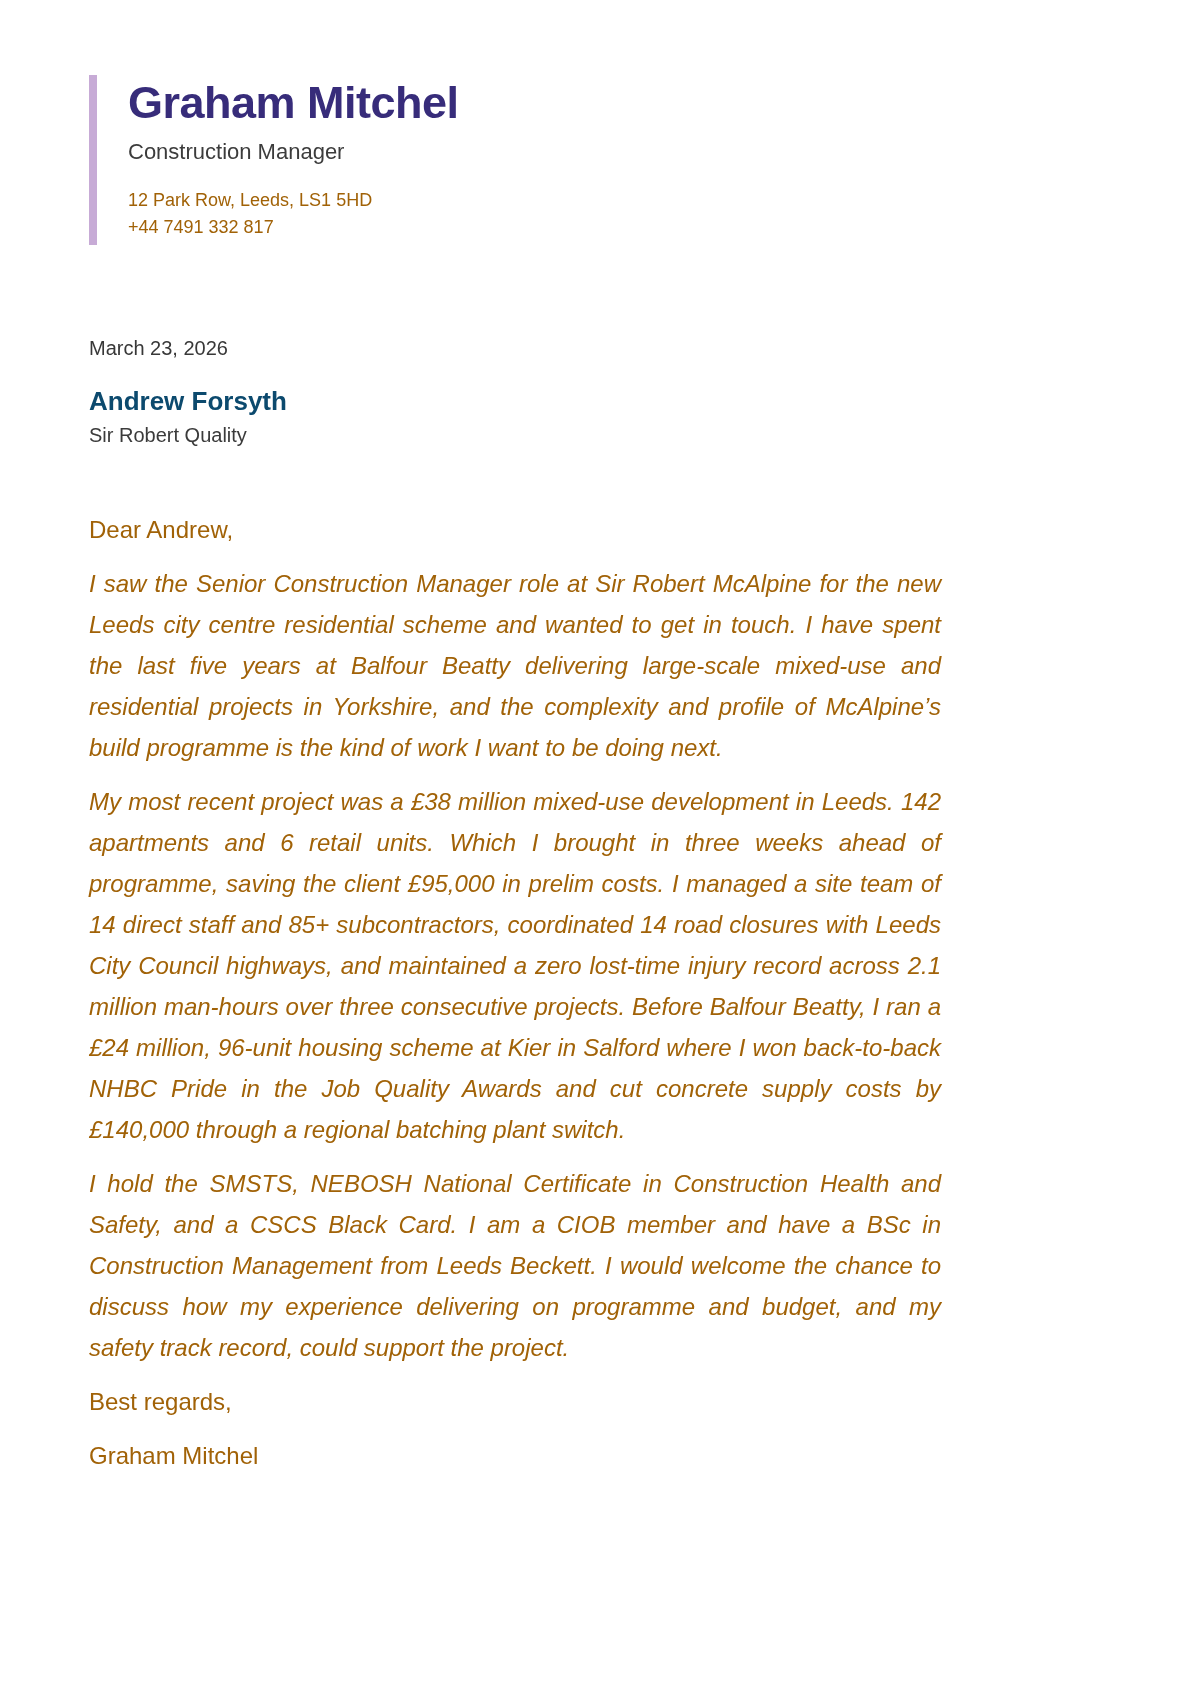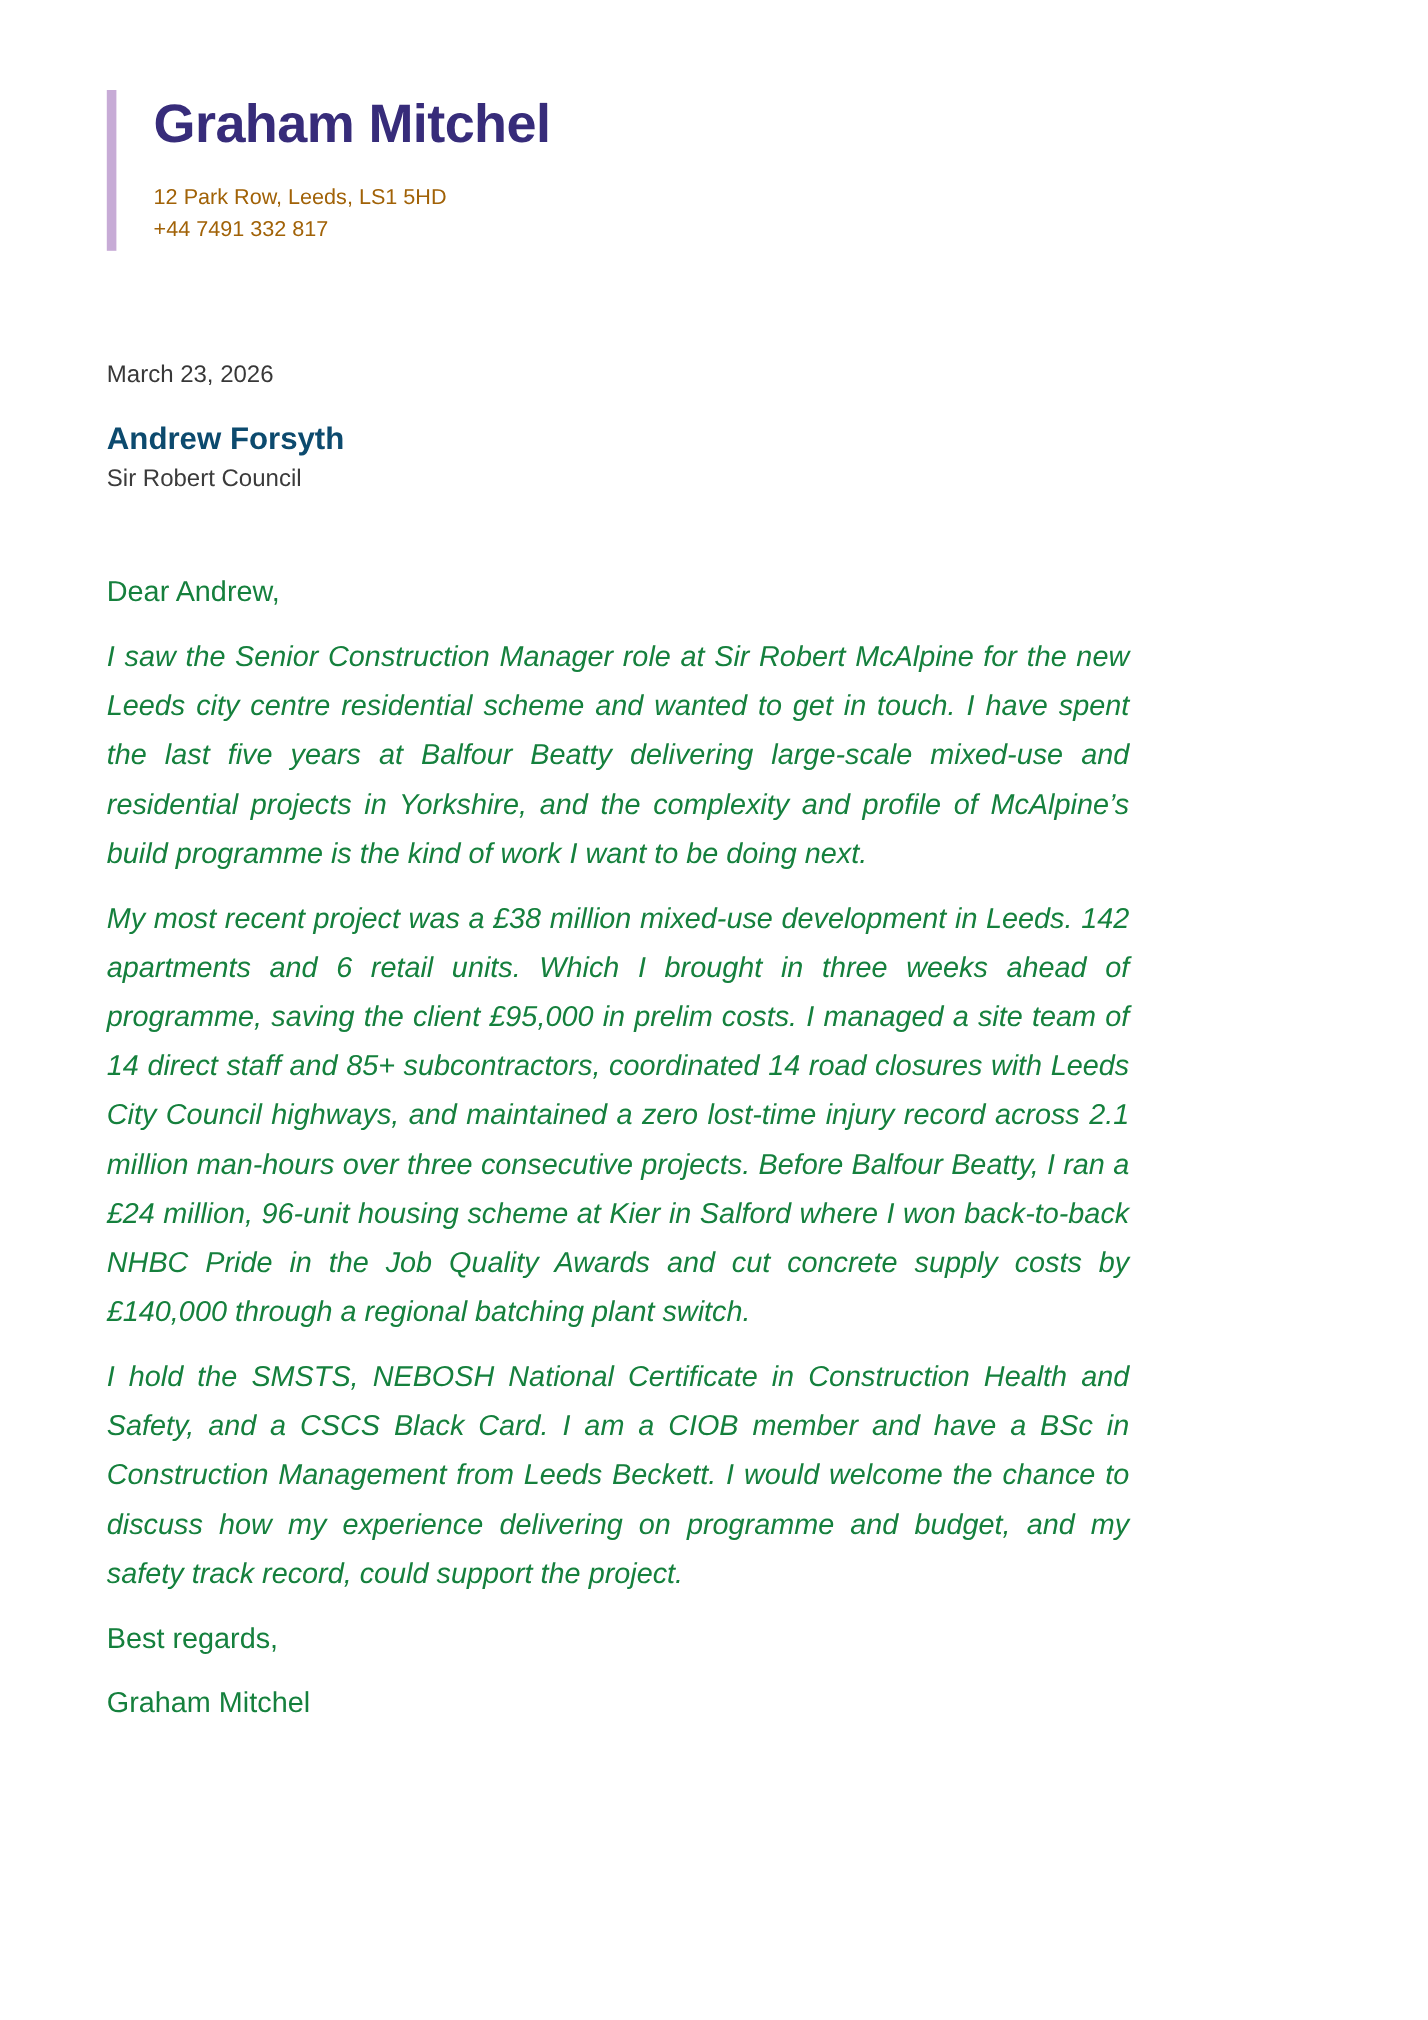--- a/index.html
+++ b/index.html
@@ -70,51 +70,52 @@
   .recipient-company {
     margin-top: 7px;
     font-size: 20px;
     color: #3b3b3b;
   }
   
   .letter-body {
     margin-top: 62px;
     font-size: 24px;
     line-height: 41px;
-    color: #15803d;
+    color: #a16207;
   }
   .letter-body p {
     margin: 0 0 13px 0;
   }
   .letter-body p.justified {
     text-align: justify;
     font-style: italic;
   }
 </style>
 </head>
 <body>
 
 <div class="page">
 
   <div class="header">
     <div class="accent-bar"></div>
     <div class="header-content">
       <h1 class="sender-name">Graham Mitchel</h1>
+      <div class="sender-title">Construction Manager</div>
       <div class="contact">
         <div>12 Park Row, Leeds, LS1 5HD</div>
         <div>+44 7491 332 817</div>
       </div>
     </div>
   </div>
 
   <div class="date">March 23, 2026</div>
 
   <div class="recipient">
     <div class="recipient-name">Andrew Forsyth</div>
-    <div class="recipient-company">Sir Robert Council</div>
+    <div class="recipient-company">Sir Robert Quality</div>
   </div>
 
   <div class="letter-body">
     <p>Dear Andrew,</p>
     <p class="justified">I saw the Senior Construction Manager role at Sir Robert McAlpine for the new Leeds city centre residential scheme and wanted to get in touch. I have spent the last five years at Balfour Beatty delivering large-scale mixed-use and residential projects in Yorkshire, and the complexity and profile of McAlpine’s build programme is the kind of work I want to be doing next.</p>
     <p class="justified">My most recent project was a £38 million mixed-use development in Leeds. 142 apartments and 6 retail units. Which I brought in three weeks ahead of programme, saving the client £95,000 in prelim costs. I managed a site team of 14 direct staff and 85+ subcontractors, coordinated 14 road closures with Leeds City Council highways, and maintained a zero lost-time injury record across 2.1 million man-hours over three consecutive projects. Before Balfour Beatty, I ran a £24 million, 96-unit housing scheme at Kier in Salford where I won back-to-back NHBC Pride in the Job Quality Awards and cut concrete supply costs by £140,000 through a regional batching plant switch.</p>
     <p class="justified">I hold the SMSTS, NEBOSH National Certificate in Construction Health and Safety, and a CSCS Black Card. I am a CIOB member and have a BSc in Construction Management from Leeds Beckett. I would welcome the chance to discuss how my experience delivering on programme and budget, and my safety track record, could support the project.</p>
     <p>Best regards,</p>
     <p>Graham Mitchel</p>
   </div>

